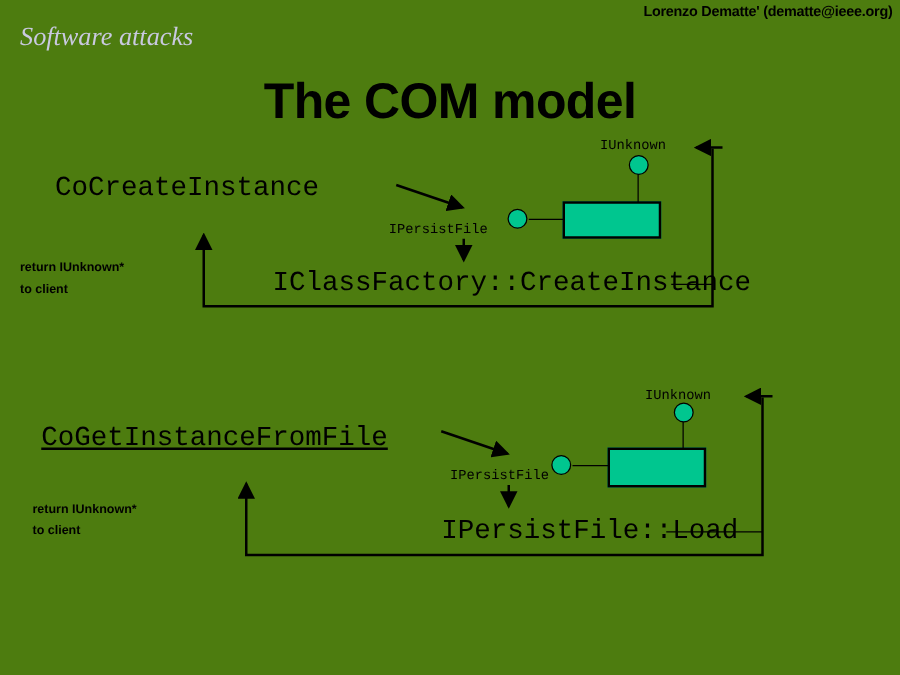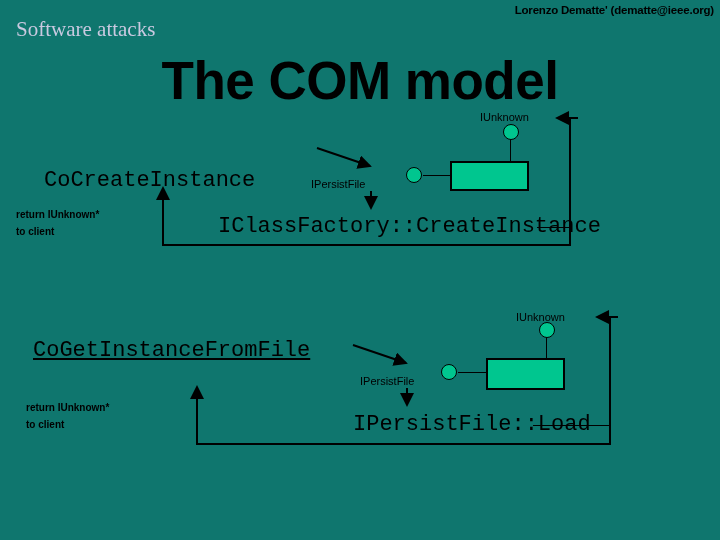--- a/index.html
+++ b/index.html
@@ -12,21 +12,21 @@
     height: 540px;
     position: relative;
     overflow: hidden;
     font-family: "Liberation Sans", sans-serif;
   }
   .slide {
     position: absolute;
     left: 0; top: 0;
     width: 720px;
     height: 540px;
-    background: #0f766e;
+    background: #4d7c0f;
   }
   
   .author-line {
     position: absolute;
     right: 6px;
     top: 4px;
     font-family: "Liberation Sans", sans-serif;
     font-size: 11.5px;
     font-weight: bold;
     color: #000000;
@@ -34,46 +34,47 @@
     white-space: nowrap;
   }
   .deck-title {
     position: absolute;
     left: 16px;
     top: 17px;
     font-family: "Liberation Serif", serif;
     font-size: 21px;
     color: #c9c9e0;
     white-space: nowrap;
+    font-style: italic;
   }
   .slide-title {
     position: absolute;
     left: 0;
     top: 58px;
     width: 720px;
     text-align: center;
     font-family: "Liberation Sans", sans-serif;
     font-weight: bold;
-    font-size: 53px;
+    font-size: 40px;
     line-height: 46px;
     letter-spacing: -0.5px;
     color: #000000;
     white-space: nowrap;
   }
   
   .mono-big {
     position: absolute;
     font-family: "Liberation Mono", "DejaVu Sans Mono", monospace;
     font-size: 22px;
     color: #000000;
     white-space: nowrap;
   }
   .mono-small {
     position: absolute;
-    font-family: Liberation Sans, sans-serif;
+    font-family: Liberation Mono, monospace;
     font-size: 11px;
     color: #000000;
     white-space: nowrap;
   }
   .note {
     position: absolute;
     font-family: "Liberation Sans", sans-serif;
     font-weight: bold;
     font-size: 10px;
     line-height: 17px;
@@ -121,21 +122,21 @@
   <div class="author-line">Lorenzo Dematte' (dematte@ieee.org)</div>
 
   <div class="deck-title">Software attacks</div>
 
   <div class="slide-title">The COM model</div>
 
   <div>
 
     <div class="mono-small" style="left:480px; top:111px;">IUnknown</div>
 
-    <div class="mono-big" style="left:44px; top:138px;margin-top:30px;">CoCreateInstance</div>
+    <div class="mono-big" style="left:44px; top:138px;">CoCreateInstance</div>
 
     <div class="mono-small" style="left:311px; top:178px;">IPersistFile</div>
 
     <div class="mono-big" style="left:218px; top:214px;">IClassFactory::CreateInstance</div>
 
     <div class="note" style="left:16px; top:206px;">
       <div>return IUnknown*</div>
       <div>to client</div>
     </div>
 

